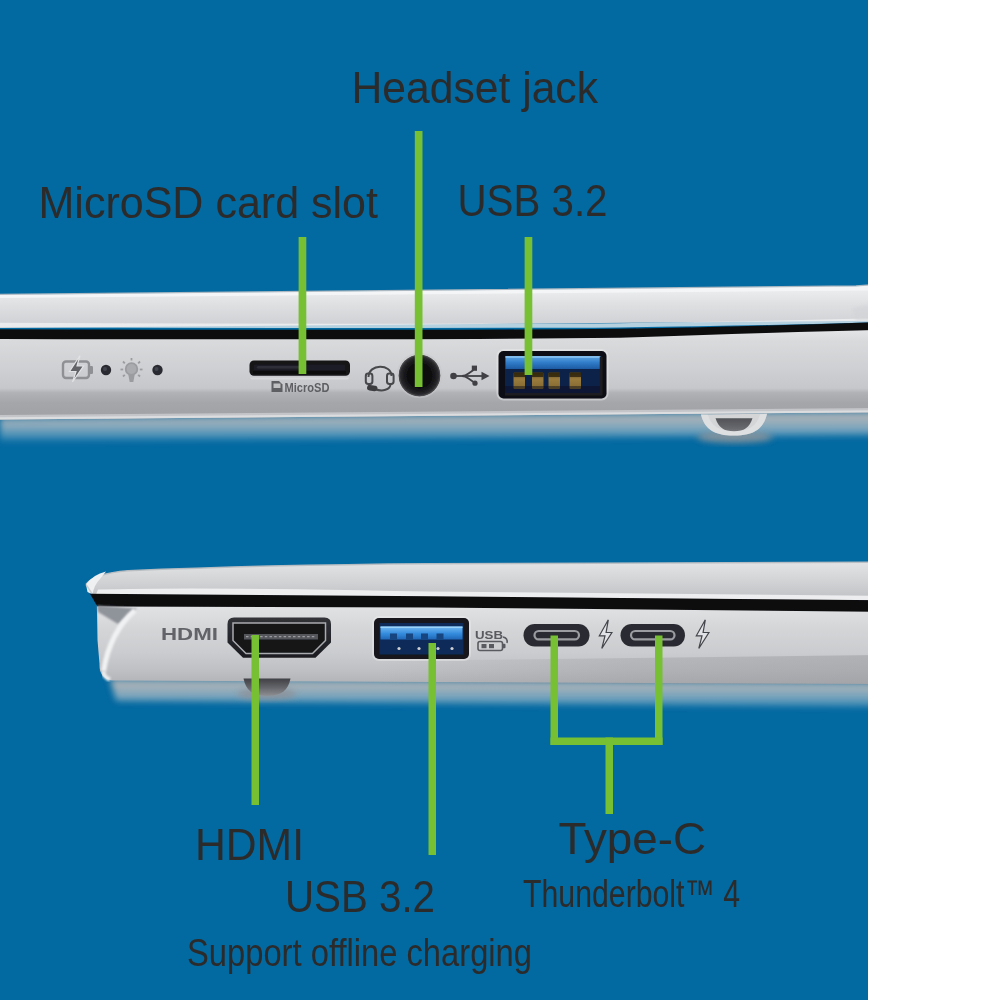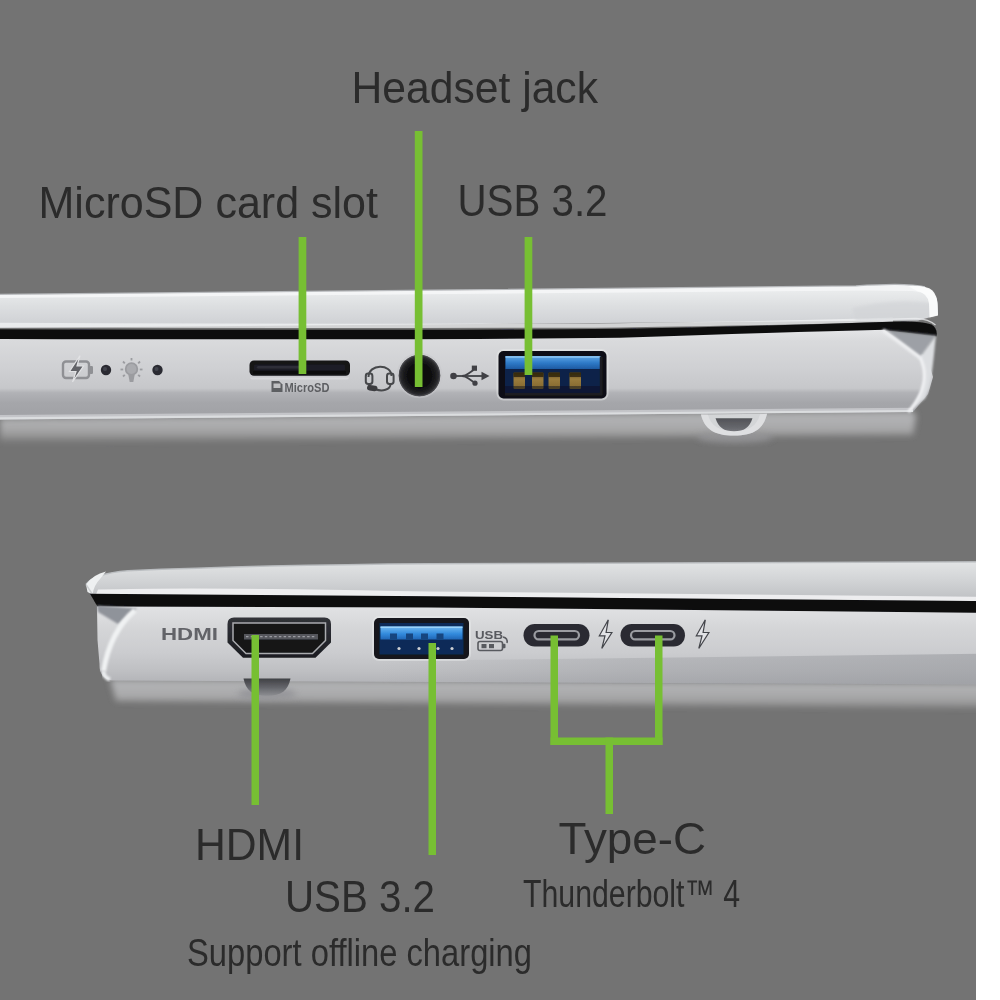--- a/index.html
+++ b/index.html
@@ -1,16 +1,16 @@
 <!DOCTYPE html>
 <html><head>
 <meta charset="utf-8">
 <style>
 html,body{margin:0;padding:0;background:#ffffff;}
-#page{width:976px;height:1000px;position:relative;background:#737373;overflow:hidden;
+#page{width:868px;height:1000px;position:relative;background:#0369a1;overflow:hidden;
 font-family:"Liberation Sans", sans-serif;}
 svg{position:absolute;top:0;left:0;}
 </style>
 </head>
 <body>
 <div id="page">
 <svg width="1000" height="1000" viewBox="0 0 1000 1000">
 <defs>
   <linearGradient id="lidTop" x1="0" y1="292" x2="0" y2="330" gradientUnits="userSpaceOnUse">
     <stop offset="0" stop-color="#e9ebec"></stop>

